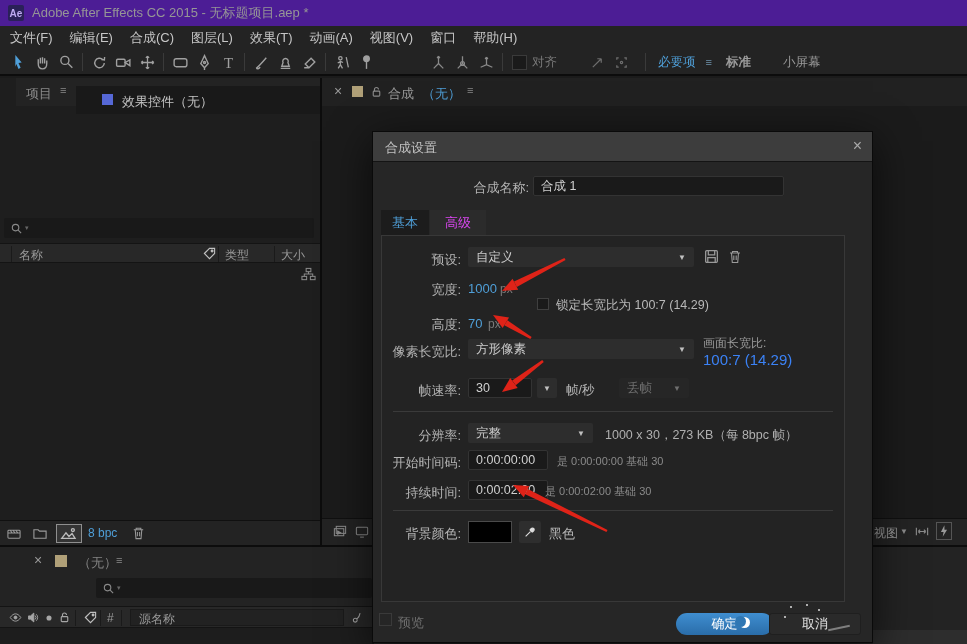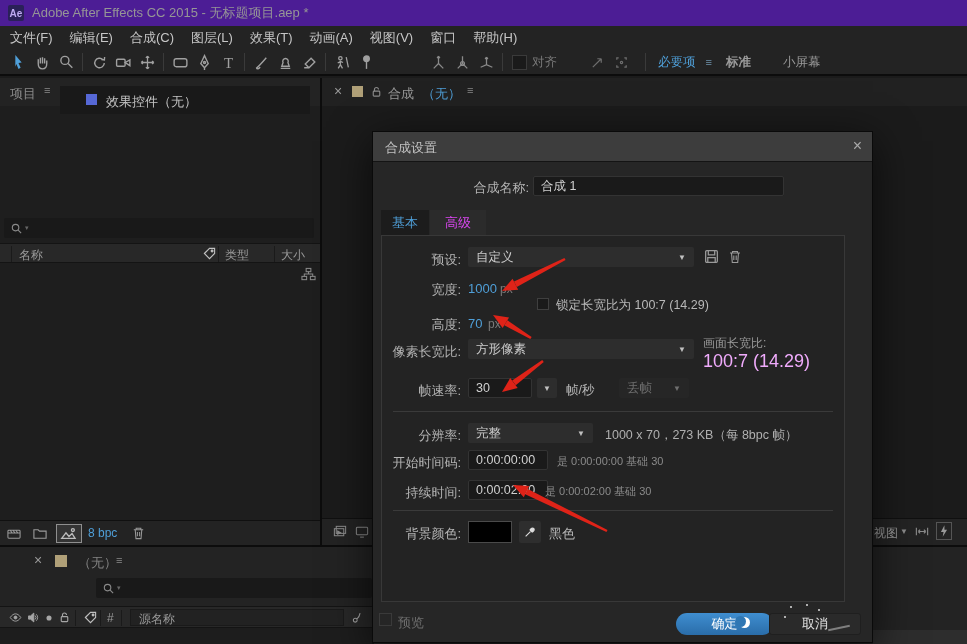--- a/index.html
+++ b/index.html
@@ -193,21 +193,21 @@
         </svg>
       </span>
     <span class="tsep" style="margin:0 12px;"></span>
     <span class="ws-label" style="color:#4f9fd8;">必要项</span>
     <span style="color:#6f93ad;font-size:11px;margin:0 14px 0 10px;">≡</span>
     <span class="ws-label" style="margin-right:32px;font-weight:bold;">标准</span>
     <span class="ws-label">小屏幕</span>
   </div>
 
   <div class="abs" style="left:0;top:78px;width:320px;height:467px;background:#1e1e1e;">
-    <div class="abs panel-tabbar" style="left:0;top:0;width:320px;height:28px;text-align:center;">
+    <div class="abs panel-tabbar" style="left:16px;top:0;width:320px;height:28px;text-align:center;">
       <span class="abs gray-txt" style="left:10px;top:7px;color:#8a8a8a;">项目</span>
       <span class="abs" style="left:44px;top:6px;color:#8a8a8a;font-size:11px;">≡</span>
       <div class="abs dark-tab" style="left:60px;top:0;width:250px;height:28px;">
         <span class="abs" style="left:26px;top:8px;width:11px;height:11px;background:#5668d6;"></span>
         <span class="abs" style="left:46px;top:7px;color:#c4c4c4;">效果控件（无）</span>
       </div>
     </div>
     <div class="abs search-box" style="left:4px;top:140px;width:310px;height:20px;">
       <span class="ic">
           <svg width="13" height="13" viewBox="0 0 14 14" stroke="#8a8a8a" fill="none" stroke-width="1.2">
@@ -410,41 +410,41 @@
     <span class="dlabel" style="top:184px;">高度:</span>
     <span class="abs blue-txt" style="left:95px;top:184px;">70</span>
     <span class="abs dim-txt" style="left:115px;top:185px;font-size:12px;">px</span>
 
     <span class="dlabel" style="top:211px;">像素长宽比:</span>
     <div class="dd" style="left:95px;top:207px;width:226px;">
       <span>方形像素</span>
       <span class="caret">▼</span>
     </div>
     <span class="abs" style="left:330px;top:203px;color:#9a9a9a;font-size:12px;">画面长宽比:</span>
-    <span class="abs" style="left:330px;top:219px;color:#f0abfc;font-size:18px;text-align:center;">100:7 (14.29)</span>
+    <span class="abs" style="left:330px;top:219px;color:#3b82f6;font-size:15px;text-align:center;">100:7 (14.29)</span>
 
     <span class="dlabel" style="top:250px;">帧速率:</span>
     <div class="fld" style="left:95px;top:246px;width:64px;">30</div>
     <div class="dd" style="left:164px;top:246px;width:20px;padding:0;justify-content:center;">
       <span class="caret" style="margin:0;">▼</span>
     </div>
     <span class="abs" style="left:193px;top:250px;color:#b8b8b8;font-size:12.5px;">帧/秒</span>
     <div class="dd" style="left:246px;top:246px;width:70px;background:#262626;color:#6f6f6f;">
       <span>丢帧</span>
       <span class="caret" style="color:#6f6f6f;">▼</span>
     </div>
 
     <div class="sep-line" style="top:279px;"></div>
 
     <span class="dlabel" style="top:295px;">分辨率:</span>
     <div class="dd" style="left:95px;top:291px;width:125px;">
       <span>完整</span>
       <span class="caret">▼</span>
     </div>
-    <span class="abs" style="left:232px;top:295px;color:#b0b0b0;font-size:12.5px;">1000 x 70，273 KB（每 8bpc 帧）</span>
+    <span class="abs" style="left:232px;top:295px;color:#b0b0b0;font-size:12.5px;">1000 x 30，273 KB（每 8bpc 帧）</span>
 
     <span class="dlabel" style="top:322px;">开始时间码:</span>
     <div class="fld" style="left:95px;top:318px;width:80px;">0:00:00:00</div>
     <span class="info-sm" style="left:184px;top:322px;">是 0:00:00:00 基础 30</span>
 
     <span class="dlabel" style="top:352px;">持续时间:</span>
     <div class="fld" style="left:95px;top:348px;width:80px;">0:00:02:00</div>
     <span class="info-sm" style="left:172px;top:352px;">是 0:00:02:00 基础 30</span>
 
     <div class="sep-line" style="top:378px;"></div>

